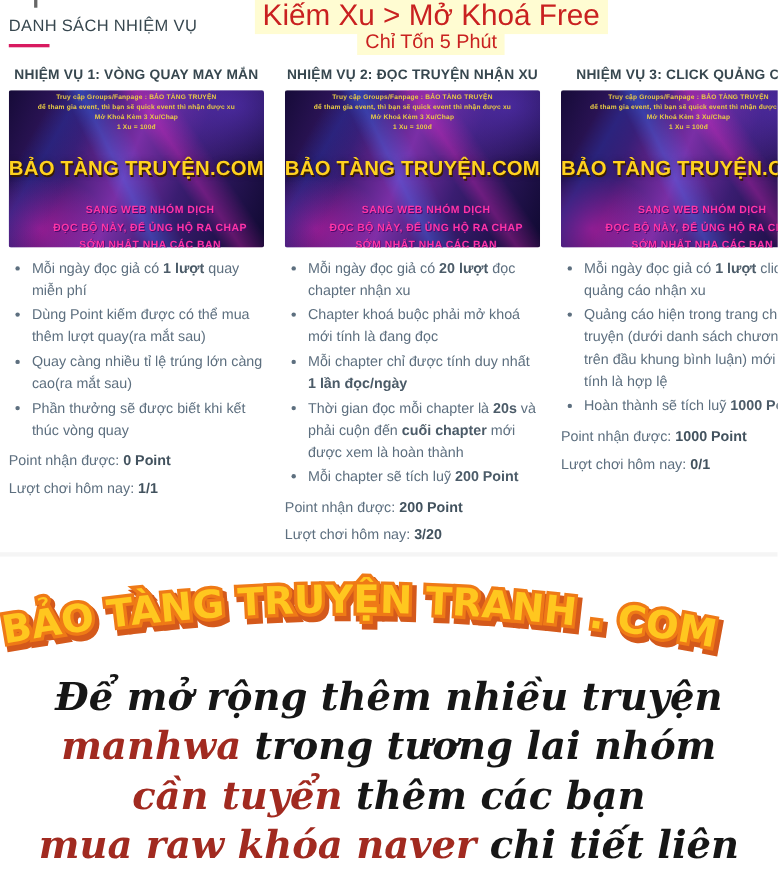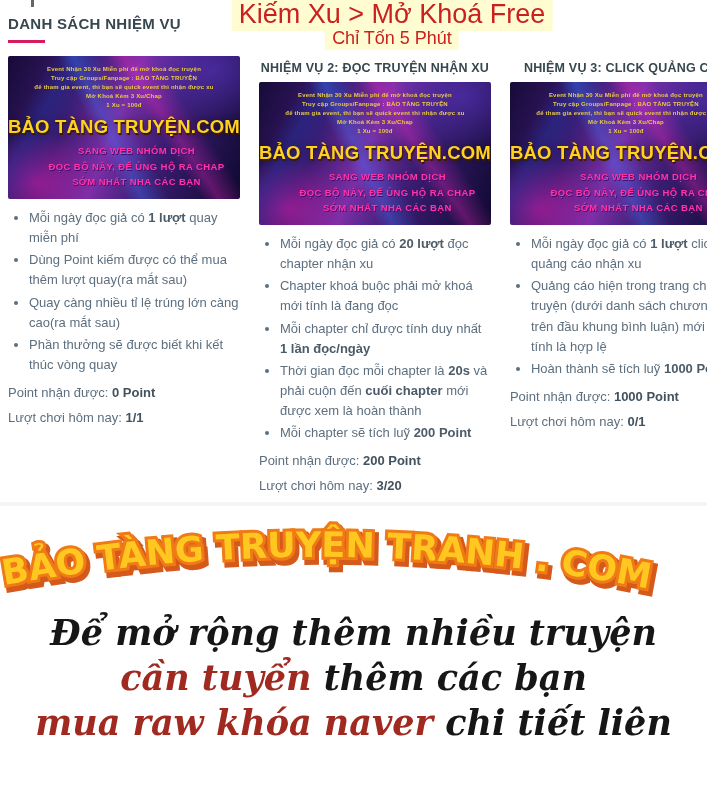--- a/index.html
+++ b/index.html
@@ -7,21 +7,21 @@
   body {
     width:707px; height:806px; overflow:hidden; position:relative;
     font-family:"Liberation Sans", sans-serif; color:#37474f;
   }
 
   
   .header-row { position:relative; height:56px; }
   .top-tick { position:absolute; left:31px; top:0; width:3px; height:7px; background:#666; }
   .page-title {
     position:absolute; left:8px; top:15px;
-    font-size:15px; font-weight:700; letter-spacing:.3px; color:#37474f;
+    font-size:15px; font-weight:400; letter-spacing:.3px; color:#37474f;
   }
   .title-underline { position:absolute; left:8px; top:40px; width:37px; height:3px; background:#d81b60; }
   .promo {
     position:absolute; left:392px; top:1px; transform:translateX(-50%);
     width:max-content; text-align:center; line-height:1; cursor:pointer;
   }
   .promo .hl { background:#fffcd2; padding:1px 7px 2px; }
   .promo-line1 { font-size:27px; color:#c92120; display:block; margin-bottom:0; }
   .promo-line2 { font-size:18px; color:#c92120; display:block; margin-top:1px; }
 
@@ -35,20 +35,21 @@
     letter-spacing:.2px; margin:5px 0 7px; white-space:nowrap;
   }
   .banner {
     position:relative; height:143px; overflow:hidden; border-radius:2px;
     display:flex; flex-direction:column; align-items:center; justify-content:center;
     text-align:center; cursor:pointer;
     background:
       radial-gradient(90px 70px at 12% 88%, rgba(233,30,180,.50), transparent 70%),
       radial-gradient(120px 80px at 88% 10%, rgba(100,60,220,.45), transparent 70%),
       linear-gradient(112deg,#160b38 0%,#3c1a6e 28%,#7a2fa6 47%,#3a1d71 66%,#0f0930 100%);
+    gap: 15px;
   }
   .banner::before {
     content:""; position:absolute; inset:-40%;
     background:
       linear-gradient(64deg, transparent 44%, rgba(64,120,255,.35) 47%, transparent 52%),
       linear-gradient(56deg, transparent 55%, rgba(255,40,200,.30) 58%, transparent 63%),
       linear-gradient(120deg, transparent 30%, rgba(30,60,180,.35) 34%, transparent 41%);
   }
   .banner > * { position:relative; z-index:1; }
   .banner-small { font-size:6px; line-height:1.5; font-weight:700; color:#e9cb45;
@@ -95,20 +96,21 @@
   <div class="promo" data-interactable="true">
     <span class="promo-line1" data-interactable="true"><span class="hl">Kiếm Xu &gt; Mở Khoá Free</span></span>
     <span class="promo-line2" data-interactable="true"><span class="hl">Chỉ Tốn 5 Phút</span></span>
   </div>
 </div>
 
 
 <div class="missions" data-interactable="false">
 
   <section class="mission" data-interactable="false">
+    <h3 class="mission-title" data-interactable="false">NHIỆM VỤ 1: VÒNG QUAY MAY MẮN</h3>
     <div class="banner" data-interactable="true">
       <div class="banner-small" data-interactable="false">
         <div>Event Nhận 30 Xu Miễn phí để mở khoá đọc truyện</div>
         <div>Truy cập Groups/Fanpage : BẢO TÀNG TRUYỆN</div>
         <div>để tham gia event, thì bạn sẽ quick event thì nhận được xu</div>
         <div>Mở Khoá Kèm 3 Xu/Chap</div>
         <div>1 Xu = 100đ</div>
       </div>
       <div class="banner-title" data-interactable="false">BẢO TÀNG TRUYỆN.COM</div>
       <div class="banner-pink" data-interactable="false">
@@ -192,19 +194,20 @@
   <text class="arc-text arc-shadow" transform="translate(3,4)">
     <textPath href="#arcPath">BẢO TÀNG TRUYỆN TRANH . COM</textPath>
   </text>
   <text class="arc-text arc-front">
     <textPath href="#arcPath">BẢO TÀNG TRUYỆN TRANH . COM</textPath>
   </text>
 </svg>
 
 <div class="callig" data-interactable="false">
   <div data-interactable="false"><span>Để mở rộng thêm nhiều truyện</span></div>
+  <div data-interactable="false"><span class="red">manhwa</span><span> trong tương lai nhóm</span></div>
   <div data-interactable="false"><span class="red">cần tuyển</span><span>  thêm các bạn</span></div>
   <div data-interactable="false"><span class="red">mua raw khóa naver</span><span> chi tiết liên</span></div>
 
 </div>
 
 
 
 
 </body></html>

